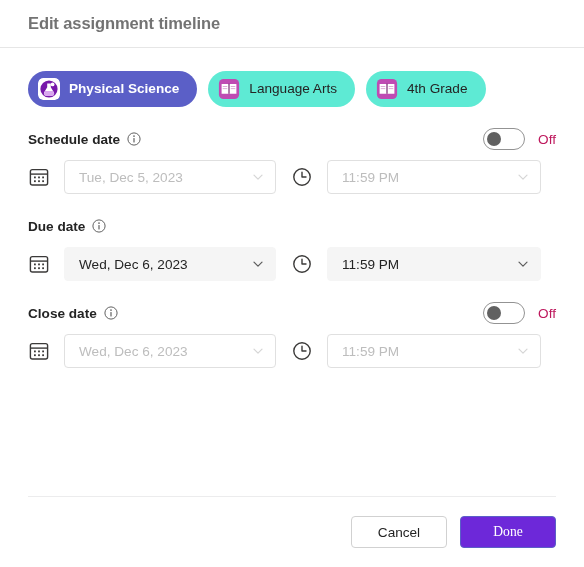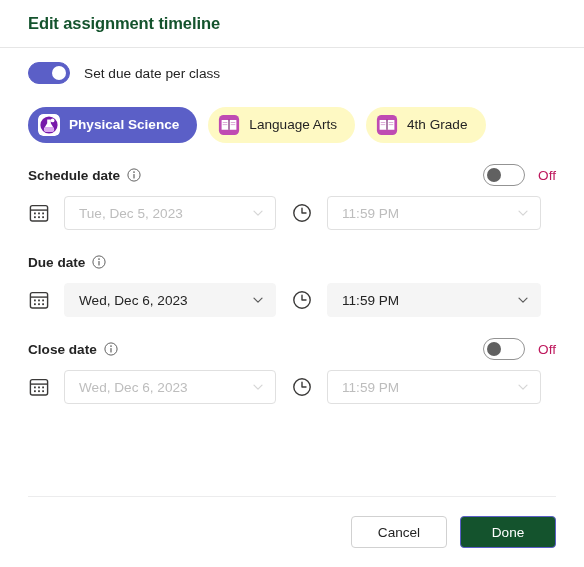--- a/index.html
+++ b/index.html
@@ -22,21 +22,21 @@
     box-sizing: border-box;
     display: flex;
     align-items: center;
     padding: 0 28px;
     border-bottom: 1px solid #e6e6e6;
     background: #ffffff;
   }
   .dialog-title {
     font-size: 16.5px;
     font-weight: bold;
-    color: #14532d;
+    color: #737373;
     letter-spacing: -0.1px;
   }
 
   
   .dialog-body {
     padding: 0 28px;
   }
 
   .section-label {
     font-size: 13.7px;
@@ -95,21 +95,21 @@
     display: flex;
     gap: 11px;
     margin-top: 23px;
   }
   .class-pill {
     display: inline-flex;
     align-items: center;
     height: 36px;
     padding: 0 18px 0 10px;
     border-radius: 18px;
-    background: #fef9c3;
+    background: #5eead4;
     color: #242424;
     font-size: 13.6px;
     cursor: pointer;
     box-sizing: border-box;
     white-space: nowrap;
   }
   .class-pill.selected {
     background: #5b5fc7;
     color: #ffffff;
     font-weight: bold;
@@ -249,41 +249,36 @@
     padding: 0 14px;
     cursor: pointer;
     border: 1px solid transparent;
   }
   .btn-secondary {
     background: #ffffff;
     border-color: #d1d1d1;
     color: #242424;
   }
   .btn-primary {
-    background: #14532d;
+    background: #6d28d9;
     border-color: #5b5fc7;
     color: #ffffff;
+    font-family: Liberation Serif, serif;
   }
 </style>
 </head>
 <body>
 
 <div class="dialog-header">
   <div class="dialog-title">Edit assignment timeline</div>
 </div>
 
 <div class="dialog-body">
 
 
-  <div class="toggle-row">
-    <div class="switch on">
-      <div class="knob"></div>
-    </div>
-    <div class="toggle-caption">Set due date per class</div>
-  </div>
 
   <div class="class-tabs">
 
     <div class="class-pill selected">
       <svg class="pill-icon" viewBox="0 0 22 22">
         <rect x="0" y="0" width="22" height="22" rx="5" fill="#ffffff"></rect>
         <circle cx="11" cy="11" r="8.6" fill="#7719aa"></circle>
         <path d="M9.2 5.4 L9.2 9.2 L6.2 14.2 a2.2 2.2 0 0 0 1.9 3.3 h5.8 a2.2 2.2 0 0 0 1.9 -3.3 L12.8 9.2 L12.8 5.4 Z" fill="#ffffff"></path>
         <path d="M7.1 13.1 h7.8 l1.0 1.6 a2.2 2.2 0 0 1 -1.9 3.3 h-5.8 a2.2 2.2 0 0 1 -1.9 -3.3 Z" fill="#d9a7ef"></path>
         <circle cx="14.6" cy="6.4" r="1.9" fill="#ffffff"></circle>

